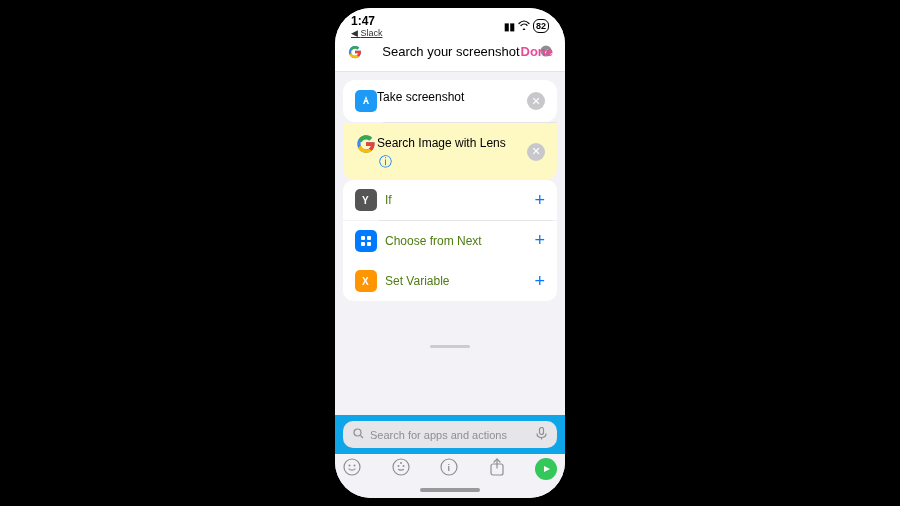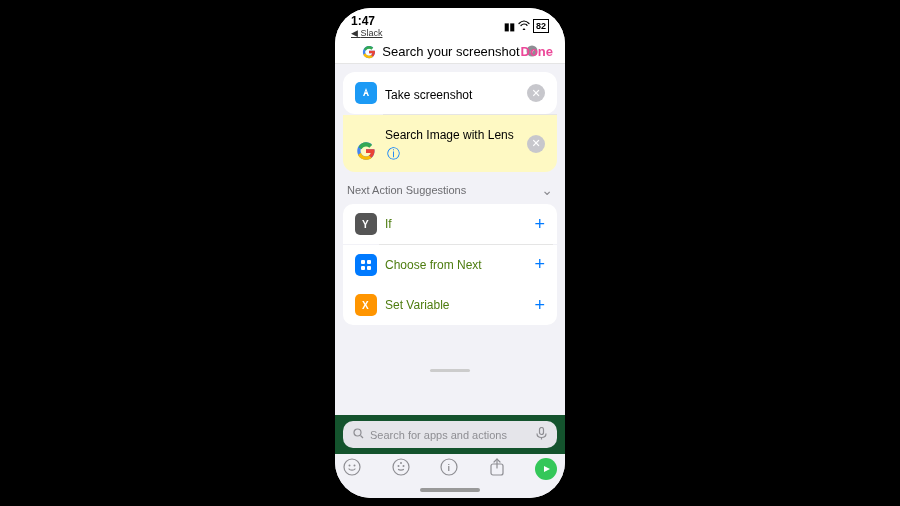--- a/index.html
+++ b/index.html
@@ -51,25 +51,25 @@
       align-items: center;
       gap: 3px;
     }
     .status-icon {
       font-size: 10px;
       color: #000;
     }
     
     .header {
       background: #fff;
-      padding: 4px 12px 4px;
-      display: flex;
-      align-items: center;
-      justify-content: center;
-      gap: 6px;
+      padding: 4px 12px 12px;
+      display: flex;
+      align-items: center;
+      justify-content: center;
+      gap: 20px;
       border-bottom: 1px solid #e5e5e5;
     }
     .header-title {
       font-size: 13px;
       font-weight: 500;
       color: #000;
     }
     .header-chevron {
       font-size: 11px;
       color: #666;
@@ -93,22 +93,21 @@
       margin: 8px 8px 0;
       border-radius: 12px;
       padding: 10px 12px;
       display: flex;
       align-items: center;
       justify-content: space-between;
       gap: 8px;
     }
     .action-card-left {
       display: flex;
-      align-items: flex-end;
-      gap: 8px;
+      align-items: flex-start;
       flex: 1;
     }
     .action-icon-xcode {
       width: 22px;
       height: 22px;
       background: #1C9AF5;
       border-radius: 5px;
       display: flex;
       align-items: center;
       justify-content: center;
@@ -241,21 +240,21 @@
       font-weight: 300;
       cursor: pointer;
     }
     .item-divider {
       height: 0.5px;
       background: #e5e5e5;
       margin: 0 12px 0 44px;
     }
     
     .search-bar-container {
-      background: #14532d;
+      background: #0ea5e9;
       padding: 6px 8px;
     }
     .search-bar {
       background: #e5e5ea;
       border-radius: 10px;
       padding: 6px 10px;
       display: flex;
       align-items: center;
       gap: 6px;
     }
@@ -323,21 +322,21 @@
     </div>
     <div class="status-icons">
       <span class="status-icon">▮▮</span>
       <span class="status-icon">
         <svg width="12" height="10" viewBox="0 0 12 10">
           <path d="M6 8l1.5 2H4.5L6 8z" fill="#000"></path>
           <path d="M3 5.5C4 4.5 5 4 6 4s3 .5 3 1.5" stroke="#000" stroke-width="1.2" fill="none" stroke-linecap="round"></path>
           <path d="M1 3.5C2.5 2 4.2 1 6 1s3.5 1 5 2.5" stroke="#000" stroke-width="1.2" fill="none" stroke-linecap="round"></path>
         </svg>
       </span>
-      <span class="status-icon" style="font-size:9px; border:1px solid #000; padding:1px 2px; border-radius:0;">
+      <span class="status-icon" style="font-size:9px; border:1px solid #000; padding:1px 2px; border-radius:6px;">
         <span>82</span>
       </span>
     </div>
   </div>
 
   <div class="header">
 
     <svg width="14" height="14" viewBox="0 0 48 48">
       <path fill="#4285F4" d="M44.5 20H24v8.5h11.7C34.2 33.7 29.7 37 24 37c-7.2 0-13-5.8-13-13s5.8-13 13-13c3.1 0 5.9 1.1 8.1 2.9l6.4-6.4C34.5 5.1 29.5 3 24 3 12.4 3 3 12.4 3 24s9.4 21 21 21c11 0 20.4-7.7 20.4-21 0-1.4-.1-2.7-.4-4z"></path>
       <path fill="#34A853" d="M6.3 14.7l7 5.1C15.2 15.8 19.3 13 24 13c3.1 0 5.9 1.1 8.1 2.9l6.4-6.4C34.5 5.1 29.5 3 24 3c-7.7 0-14.3 4.5-17.7 11.7z"></path>
@@ -383,24 +382,20 @@
         <div>
           <span class="action-text">
             <span>Search Image with Lens</span>
             <span class="info-icon">ⓘ</span>
           </span>
         </div>
       </div>
       <div class="close-btn">✕</div>
     </div>
 
-    <div class="section-header">
-      <span class="section-title">Next Action Suggestions</span>
-      <span class="section-chevron">⌄</span>
-    </div>
 
     <div>
 
       <div class="suggestion-item" style="border-radius:10px 10px 0 0;">
         <div class="suggestion-item-left">
           <div class="suggestion-icon-y">
             <svg width="14" height="14" viewBox="0 0 14 14">
               <text x="3" y="11" font-size="10" fill="white" font-weight="bold">Y</text>
             </svg>
           </div>

